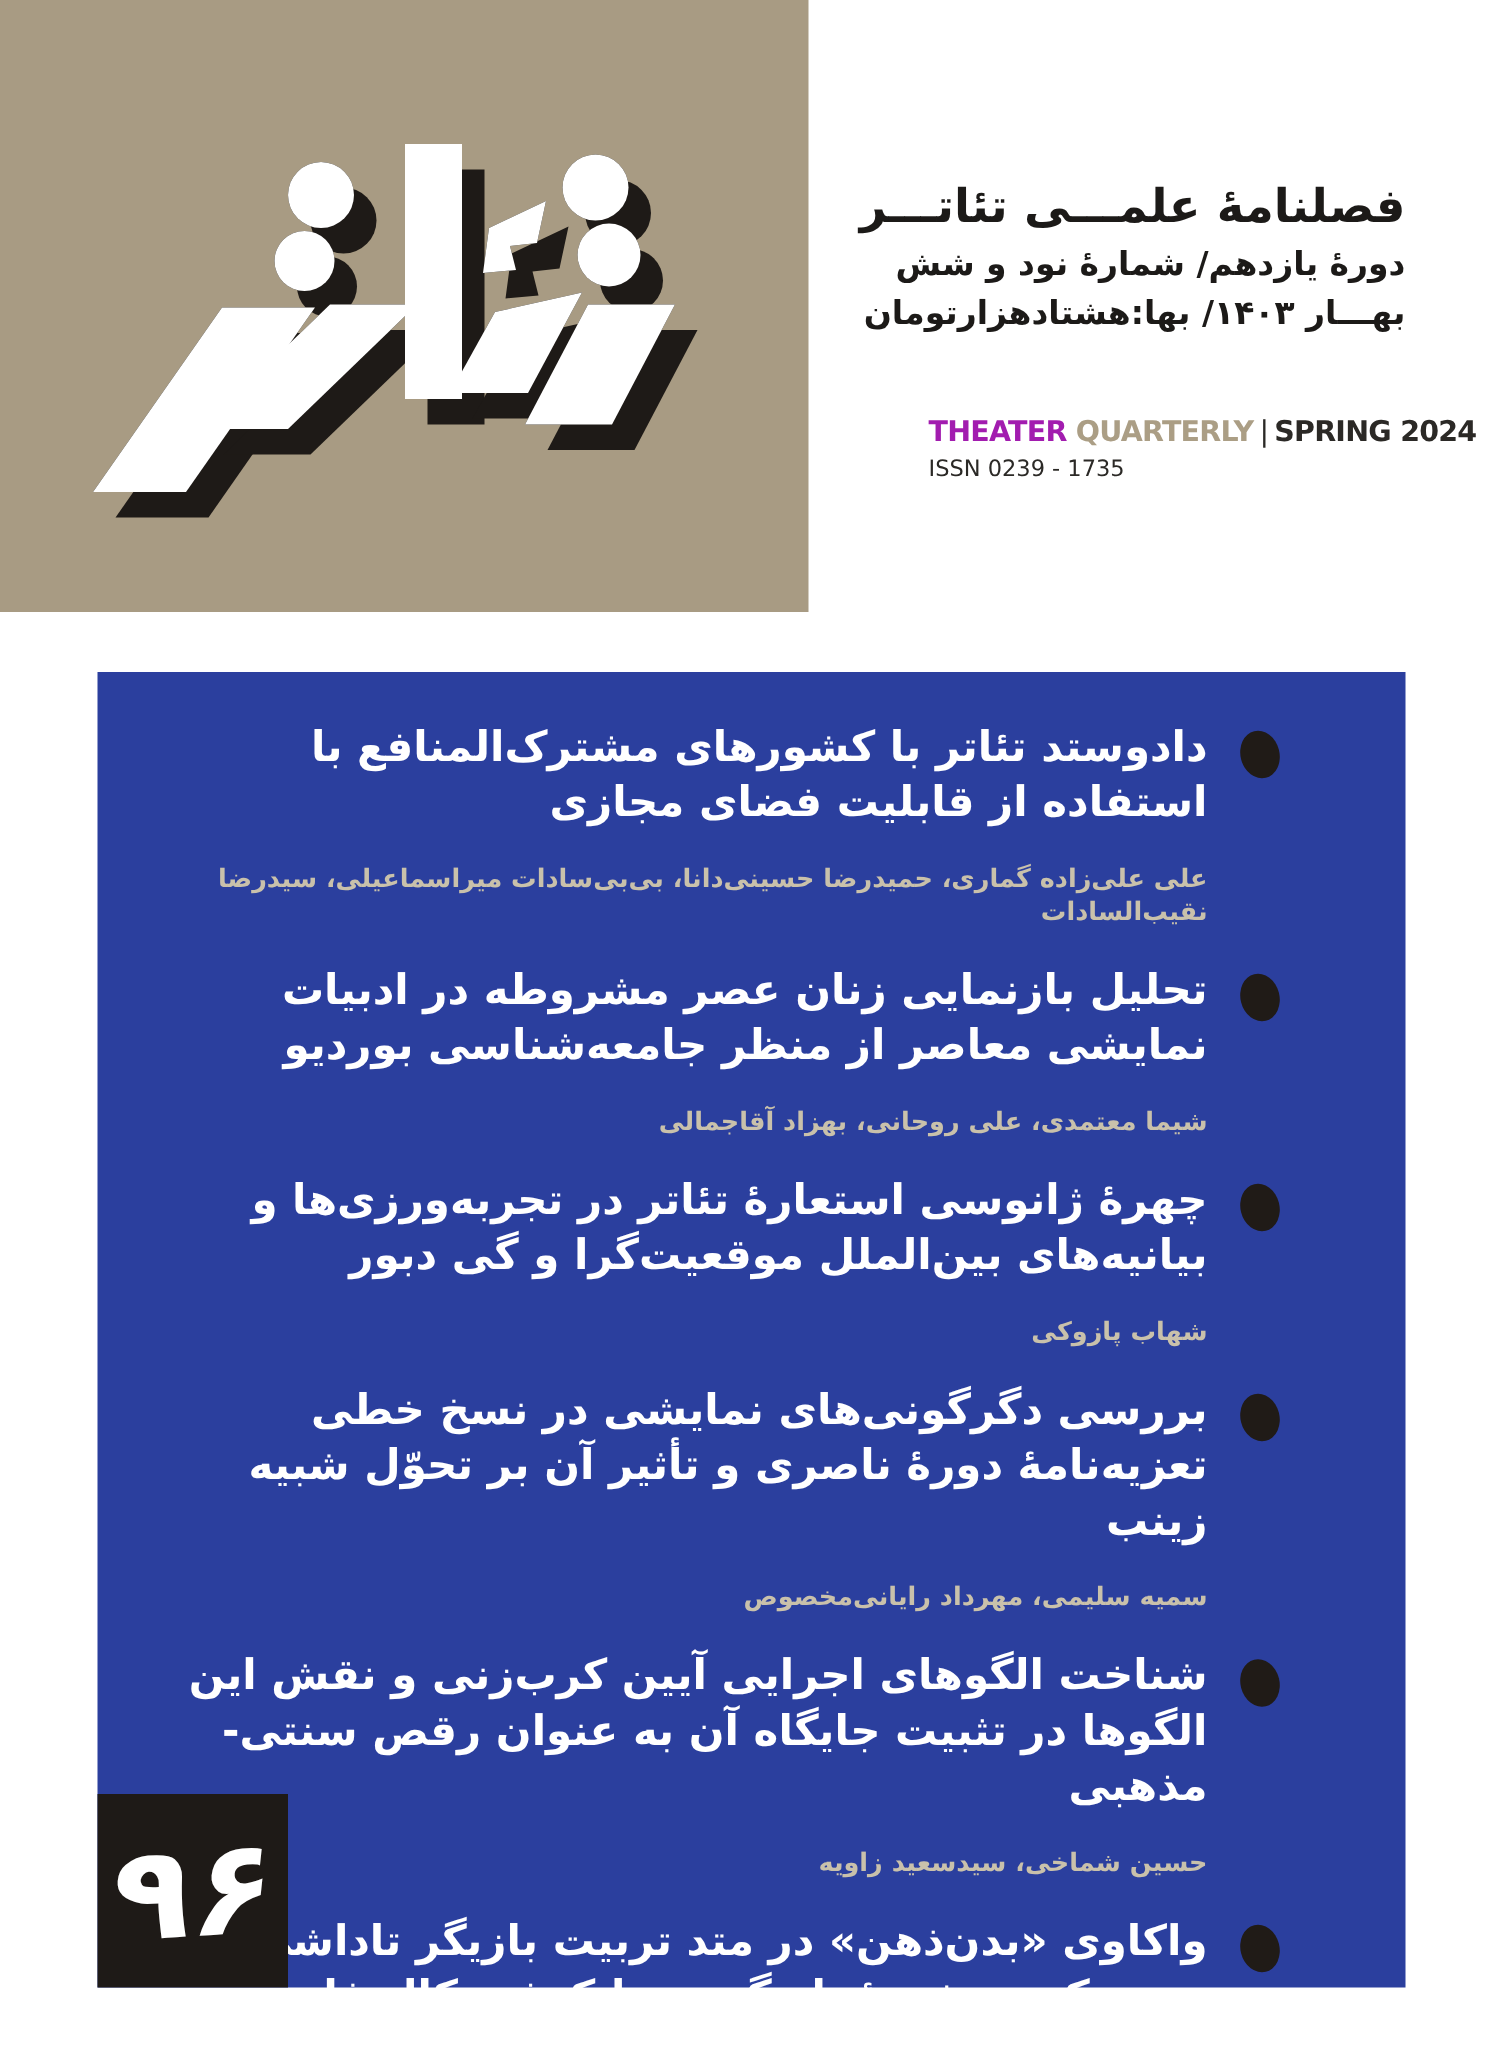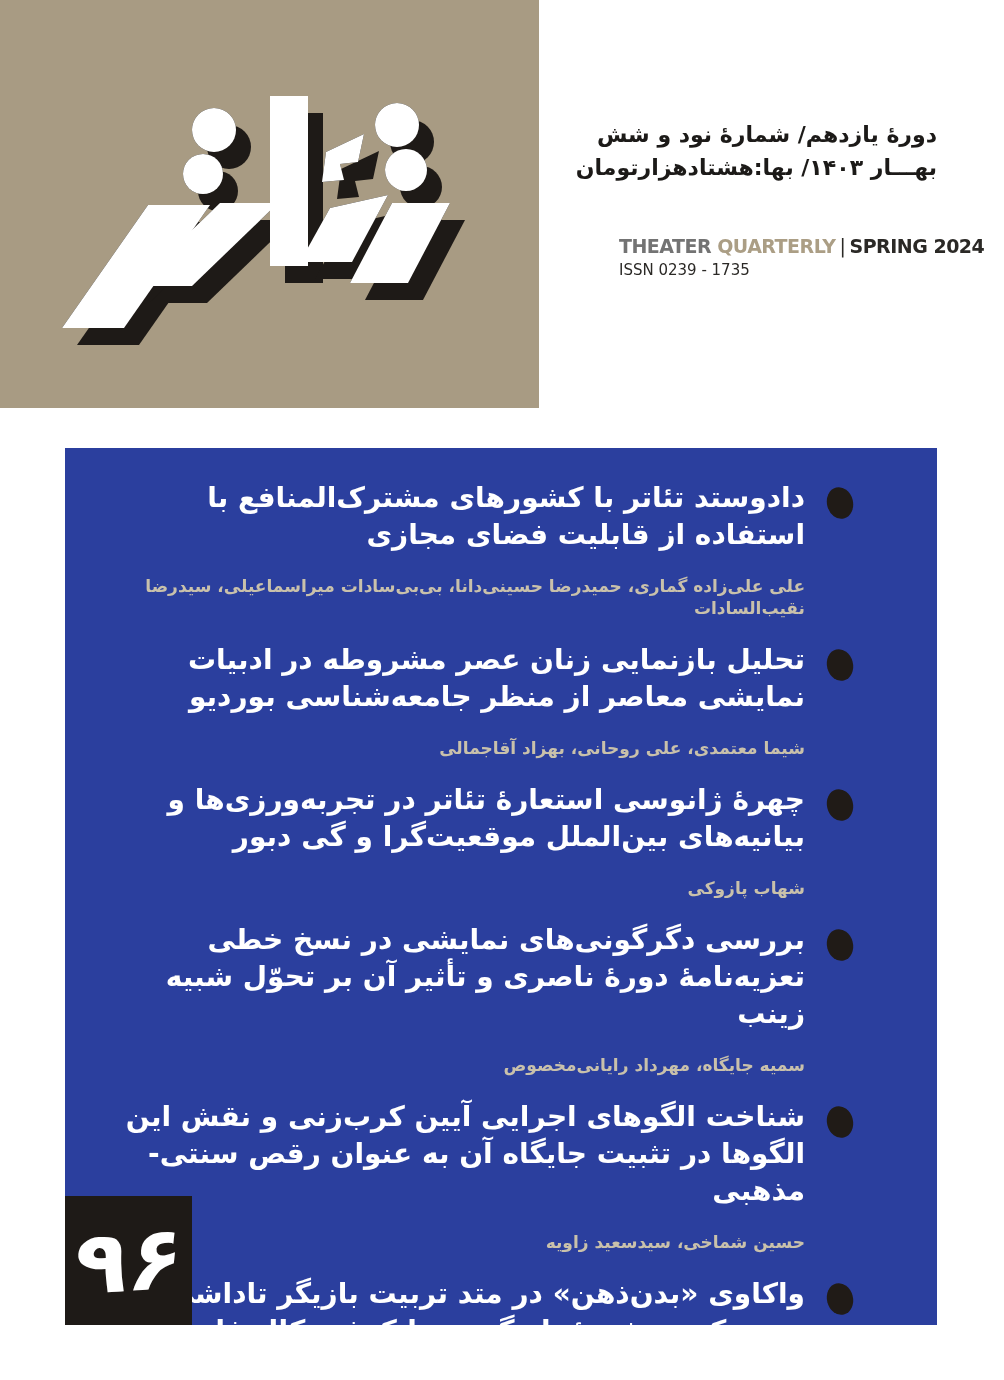--- a/index.html
+++ b/index.html
@@ -27,21 +27,21 @@
     letter-spacing:-1px;
   }
   .header-issue, .header-season {
     font-size:22px; font-weight:bold; white-space:nowrap; line-height:1.5;
     letter-spacing:-0.5px;
   }
   .header-latin {
     direction:ltr; display:flex; align-items:baseline; justify-content:space-between;
     margin-top:8px; font-size:19px; letter-spacing:-0.5px; white-space:nowrap;
   }
-  .latin-name { font-weight:bold; color:#737373; }
+  .latin-name { font-weight:bold; color:#a21caf; }
   .latin-name2 { font-weight:bold; color:#ab9e85; margin-left:6px; }
   .latin-sep { font-weight:normal; color:#2b2926; margin:0 4px; }
   .latin-season { font-weight:600; color:#2b2926;margin-top:43px; }
   .header-issn {
     direction:ltr; text-align:left; margin-top:4px;
     font-size:15px; color:#2b2926; letter-spacing:0;
   }
 
   
   .toc-box {
@@ -106,20 +106,21 @@
       <circle cx="406" cy="170" r="21"></circle>
     </g>
   </svg>
   <svg class="logo-svg" viewBox="0 0 539 408" aria-hidden="true">
     <use href="#logo-shapes" fill="#1e1a17" transform="translate(15,17)"></use>
     <use href="#logo-shapes" fill="#ffffff"></use>
   </svg>
 </div>
 
 <div class="header-block">
+  <div class="header-title">فصلنامهٔ علمـــی تئاتـــر</div>
   <div class="header-issue">دورهٔ یازدهم/ شمارهٔ نود و شش</div>
   <div class="header-season">بهـــار ۱۴۰۳/ بها:هشتادهزارتومان</div>
   <div class="header-latin">
     <span class="latin-name">THEATER</span>
     <span class="latin-name2">QUARTERLY</span>
     <span class="latin-sep">|</span>
     <span class="latin-season">SPRING 2024</span>
   </div>
   <div class="header-issn">ISSN 0239 - 1735</div>
 </div>
@@ -148,21 +149,21 @@
       <div class="article-text">
         <div class="article-title">چهرهٔ ژانوسی استعارهٔ تئاتر در تجربه‌ورزی‌ها و بیانیه‌های بین‌الملل موقعیت‌گرا و گی دبور</div>
         <div class="article-authors">شهاب پازوکی</div>
       </div>
     </div>
 
     <div class="article">
       <span class="bullet"></span>
       <div class="article-text">
         <div class="article-title">بررسی دگرگونی‌های نمایشی در نسخ خطی تعزیه‌نامهٔ دورهٔ ناصری و تأثیر آن بر تحوّل شبیه زینب</div>
-        <div class="article-authors">سمیه جایگاه، مهرداد رایانی‌مخصوص</div>
+        <div class="article-authors">سمیه سلیمی، مهرداد رایانی‌مخصوص</div>
       </div>
     </div>
 
     <div class="article">
       <span class="bullet"></span>
       <div class="article-text">
         <div class="article-title">شناخت الگوهای اجرایی آیین کرب‌زنی و نقش این الگوها در تثبیت جایگاه آن به عنوان رقص سنتی- مذهبی</div>
         <div class="article-authors">حسین شماخی، سیدسعید زاویه</div>
       </div>
     </div>

